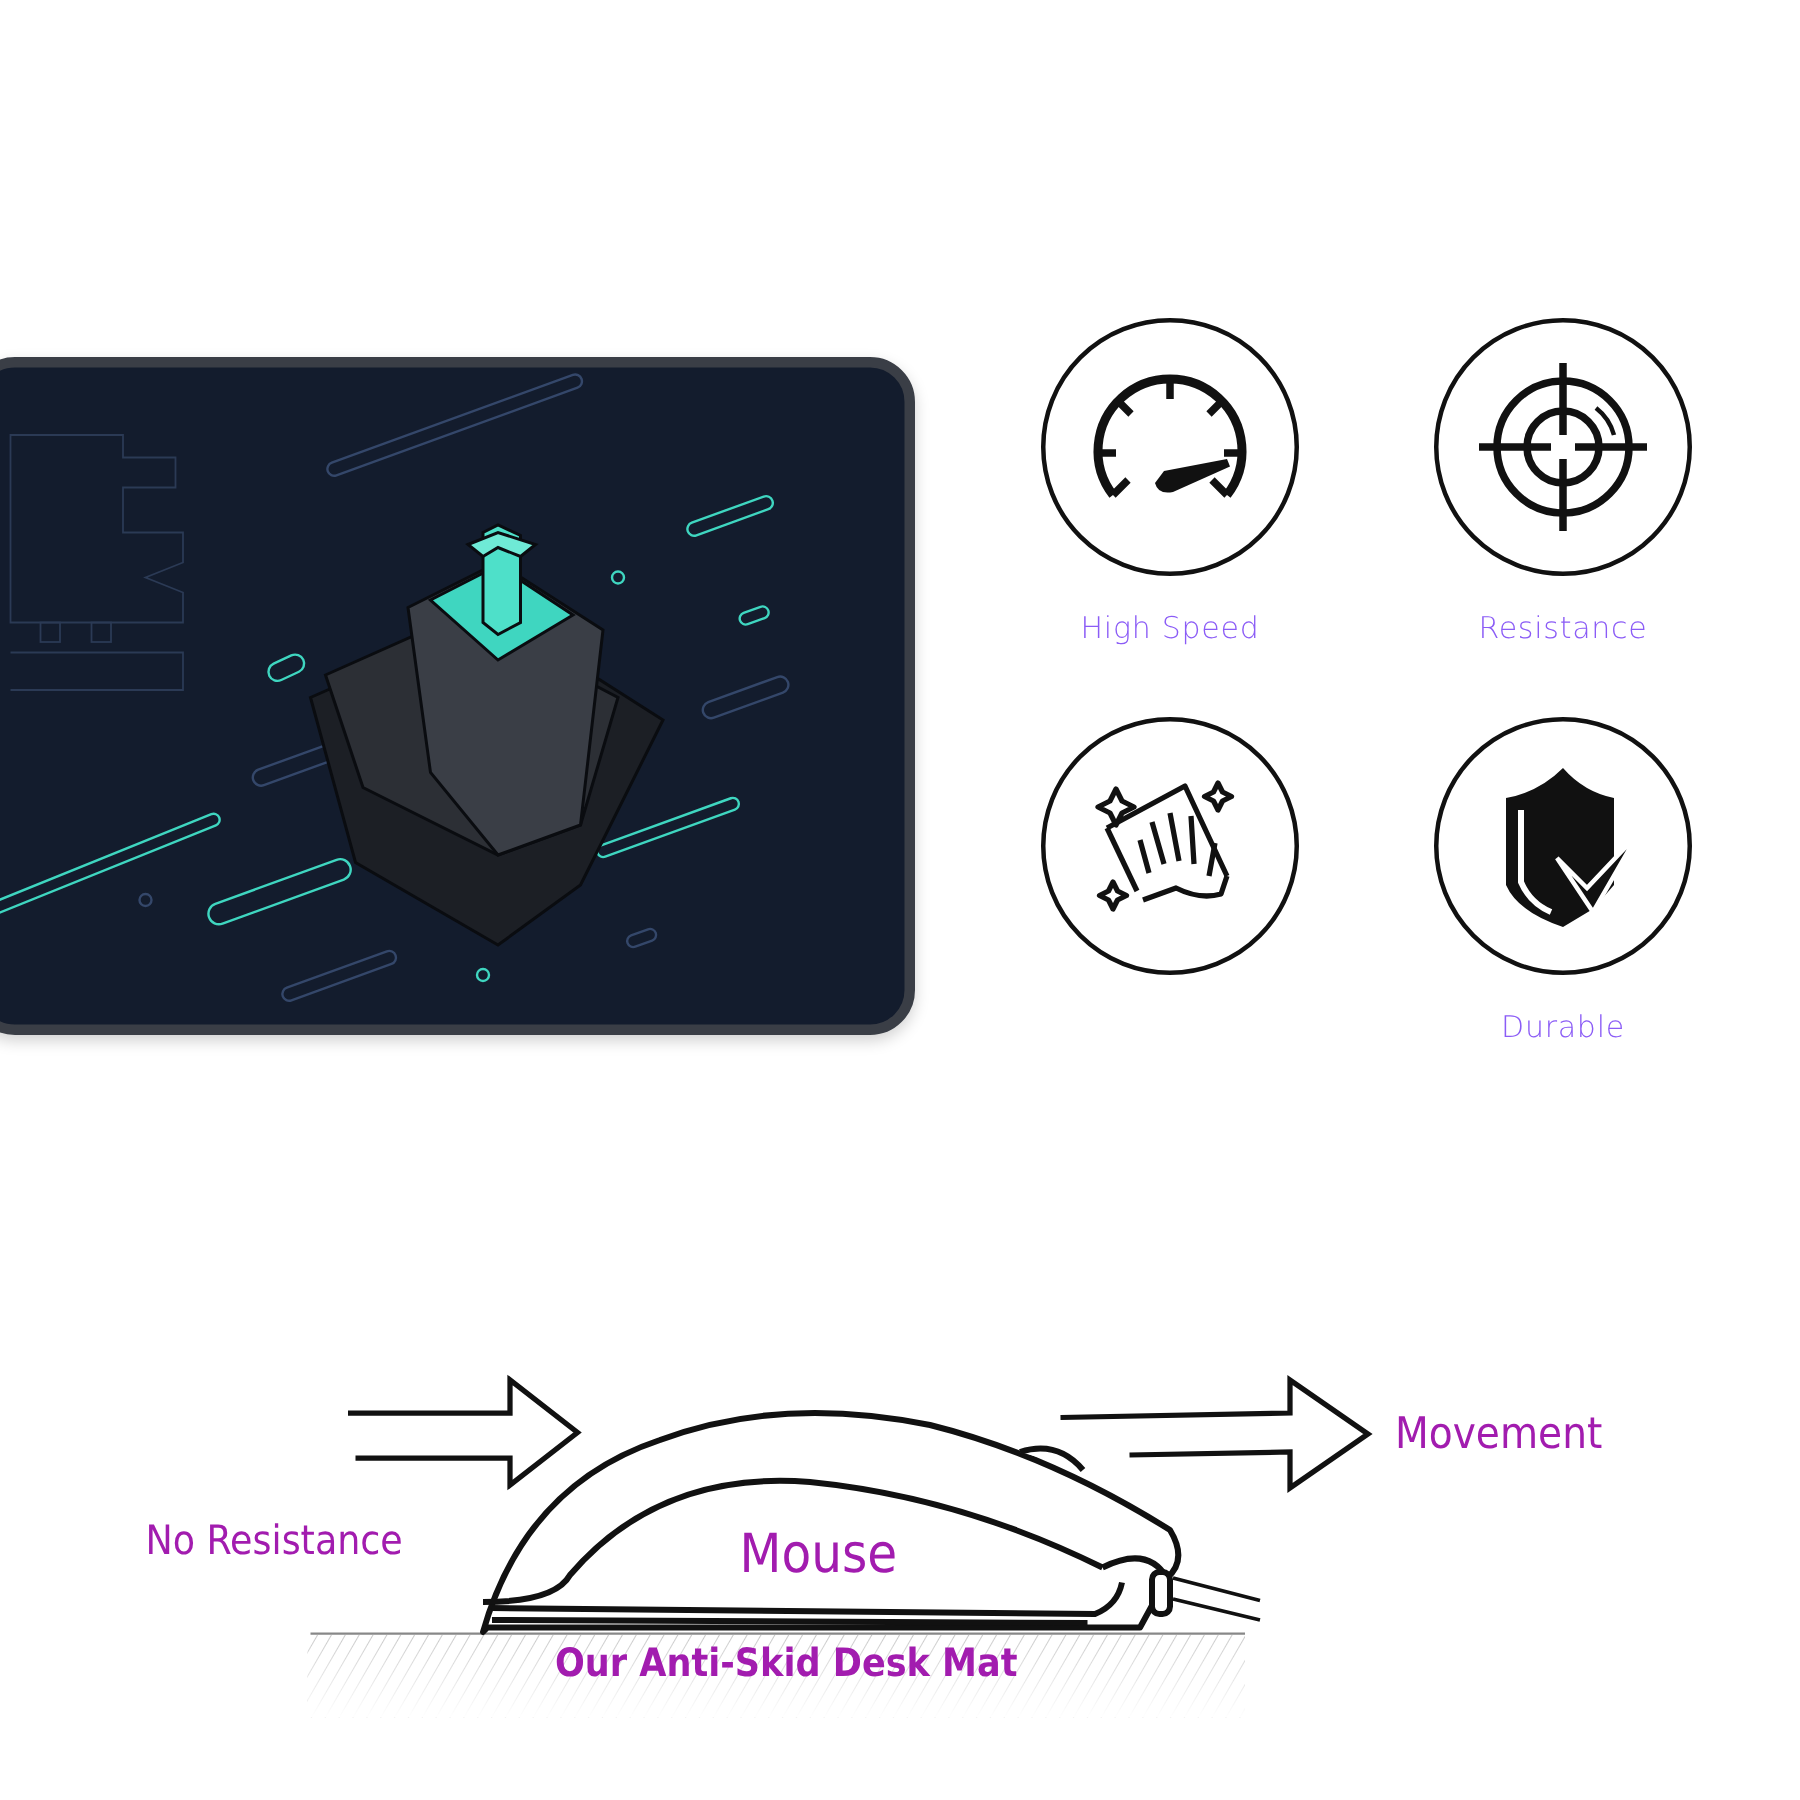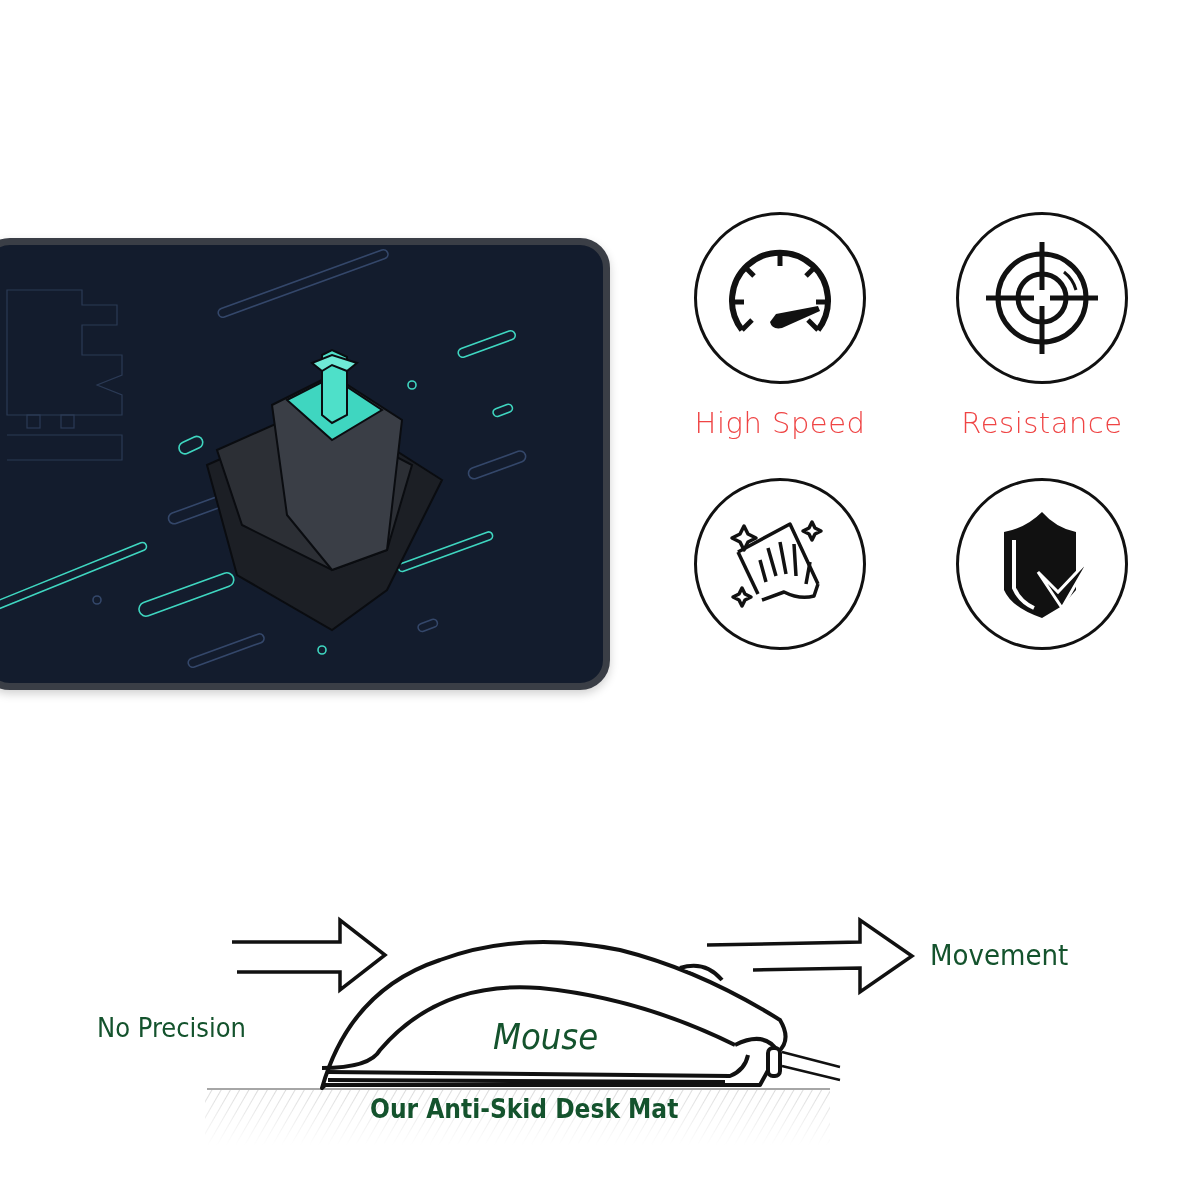--- a/index.html
+++ b/index.html
@@ -1,23 +1,23 @@
 <!DOCTYPE html>
 <html><head>
 <meta charset="utf-8">
 <style>
   html, body { margin:0; padding:0; background:#ffffff; }
   body { width:1200px; height:1200px; position:relative; overflow:hidden; font-family:"DejaVu Sans", sans-serif; }
   .mat { position:absolute; left:-20px; top:238px; width:630px; height:452px; border-radius:30px; background:#131c2d; border:7px solid #3a3e46; box-sizing:border-box; box-shadow:0 4px 10px rgba(0,0,0,0.18); overflow:hidden; }
   .mat svg { position:absolute; left:0; top:0; }
   .feature { position:absolute; width:260px; text-align:center; }
   .feature .circle { width:172px; height:172px; margin:0 auto; border:3px solid #111; border-radius:50%; box-sizing:border-box; display:flex; align-items:center; justify-content:center; }
-  .feature .label { margin-top:22px; font-family:"DejaVu Sans", sans-serif; font-size:29px; color:#ef4444; font-weight:300; letter-spacing:0.5px; }
+  .feature .label { margin-top:22px; font-family:"DejaVu Sans", sans-serif; font-size:20px; color:#8b5cf6; font-weight:300; letter-spacing:0.5px; }
   .diagram { position:absolute; left:0; top:880px; width:1200px; height:300px; }
-  .dlabel { position:absolute; font-family:"DejaVu Sans Condensed","DejaVu Sans", sans-serif; color:#14532d; }
+  .dlabel { position:absolute; font-family:"DejaVu Sans Condensed","DejaVu Sans", sans-serif; color:#a21caf; }
 </style>
 </head>
 <body>
 
 <div class="mat">
   <svg width="630" height="452" viewBox="0 0 630 452">
 
     <g fill="none" stroke="#2b3a55" stroke-width="1.2">
       <path d="M20 45 L95 45 L95 60 L130 60 L130 80 L95 80 L95 110 L135 110 L135 130 L110 140 L135 150 L135 170 L20 170 Z"></path>
       <rect x="40" y="170" width="13" height="13"></rect>
@@ -106,20 +106,21 @@
 </div>
 
 <div class="feature" style="left:912px; top:478px;">
   <div class="circle">
     <svg width="120" height="120" viewBox="0 0 120 120">
       <path d="M60 8 Q74 24 94 28 L94 86 L80 102 L60 114 Q30 104 22 86 L22 28 Q44 24 60 8 Z" fill="#111"></path>
       <path d="M32 36 L32 84 Q38 98 52 104" fill="none" stroke="#fff" stroke-width="4"></path>
       <path d="M56 68 L76 88 L110 52 L80 104 Z" fill="#111" stroke="#fff" stroke-width="3"></path>
     </svg>
   </div>
+  <div class="label">Durable</div>
 </div>
 
 <div class="diagram">
   <svg width="1200" height="300" viewBox="0 0 1200 300" style="position:absolute;left:0;top:0">
     <defs>
       <pattern id="hatch" width="8" height="8" patternUnits="userSpaceOnUse" patternTransform="rotate(30)">
         <line x1="0" y1="0" x2="0" y2="8" stroke="#b8b8b8" stroke-width="1"></line>
       </pattern>
       <linearGradient id="fade" x1="0" y1="0" x2="0" y2="1">
         <stop offset="0" stop-color="#fff" stop-opacity="0"></stop>
@@ -141,17 +142,17 @@
     <g fill="#fff" stroke="#111" stroke-width="4" stroke-linejoin="round">
       <path d="M322 208 Q350 110 440 80 Q520 50 620 70 Q700 90 780 140 Q792 160 778 172 L760 205 L325 205 Z"></path>
       <path d="M322 188 Q370 188 380 170 Q440 100 540 108 Q640 118 735 165"></path>
       <path d="M328 192 L730 196 Q745 190 748 175 M735 165 Q765 150 778 172"></path>
       <path d="M328 200 L725 202"></path>
       <path d="M680 88 Q705 80 722 100" fill="#fff"></path>
       <rect x="768" y="168" width="12" height="28" rx="5"></rect>
       <path d="M782 172 L840 187 M782 186 L840 200" stroke-width="2.5"></path>
     </g>
   </svg>
-  <div class="dlabel" style="left:97px; top:132px; font-size:27px;">No Precision</div>
+  <div class="dlabel" style="left:97px; top:132px; font-size:27px;">No Resistance</div>
   <div class="dlabel" style="left:930px; top:58px; font-size:29px;">Movement</div>
-  <div class="dlabel" style="left:493px; top:136px; font-size:36px;font-style:italic;">Mouse</div>
+  <div class="dlabel" style="left:493px; top:136px; font-size:36px;">Mouse</div>
   <div class="dlabel" style="left:370px; top:214px; font-size:26px; font-weight:bold;text-align:center;">Our Anti-Skid Desk Mat</div>
 </div>
 
 </body></html>

